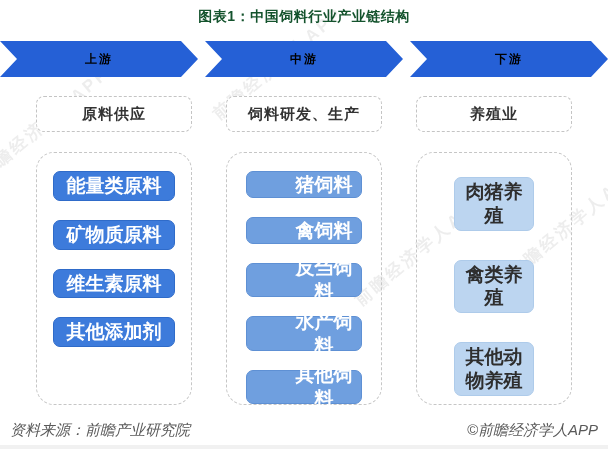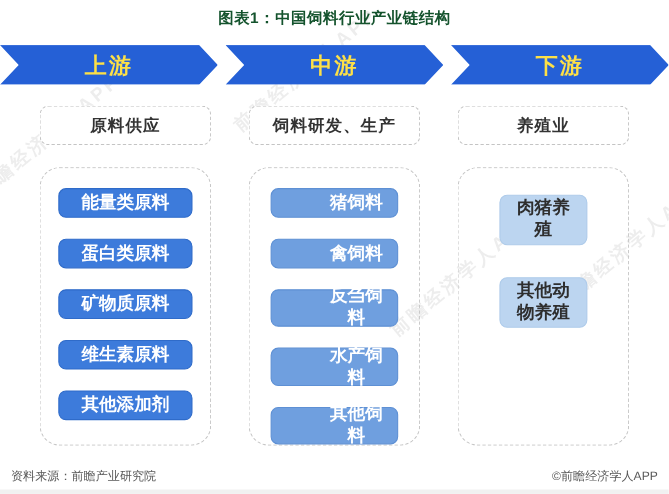--- a/index.html
+++ b/index.html
@@ -21,21 +21,21 @@
   .ribbon{
     position:absolute;top:41px;left:0;width:608px;height:36px;
     display:flex;gap:7px;
   }
   .arrow{
     flex:1;height:100%;background:#2560d6;
     clip-path:polygon(0 0,calc(100% - 17px) 0,100% 50%,calc(100% - 17px) 100%,0 100%,17px 50%);
     display:flex;align-items:center;justify-content:center;
   }
   .arrow span{
-    color:#fde047;font-size:20px;font-weight:700;letter-spacing:2px;
+    color:#000000;font-size:12px;font-weight:700;letter-spacing:2px;
   }
 
   
   .row3{
     position:absolute;left:0;width:608px;
     display:grid;grid-template-columns:repeat(3,1fr);
     column-gap:34px;padding:0 36px;box-sizing:border-box;
   }
 
   .headers-row{top:96px;}
@@ -51,33 +51,33 @@
     height:253px;border:1.6px dashed #c6c6c6;border-radius:18px;
     display:flex;flex-direction:column;align-items:center;
     box-sizing:border-box;background:transparent;
   }
   .col-a,.col-b{padding-top:18px;gap:19px;}
   .col-c{padding-top:24px;gap:29px;}
 
   .chip{
     min-height:27px;border-radius:7px;
     display:flex;align-items:center;justify-content:center;
-    font-size:16px;font-weight:600;line-height:1.25;
+    font-size:19px;font-weight:600;line-height:1.25;
     text-align:center;box-sizing:border-box;padding:2px 8px;
   }
   .col-a .chip{width:122px;background:#3d7bdb;color:#ffffff;border:1px solid #2f6bc9;}
   .col-b .chip{width:116px;background:#6f9fdf;color:#ffffff;border:1px solid #5e90d4;padding-left:48px;}
   .col-c .chip{width:80px;background:#bcd5f0;color:#2e2e2e;border:1px solid #aecbea;}
 
   
   .footer{
     position:absolute;bottom:9px;left:0;width:608px;
     display:flex;justify-content:space-between;
     padding:0 10px;box-sizing:border-box;
-    font-size:11px;color:#595959;
+    font-size:15px;color:#595959;font-style:italic;
   }
   .bottom-strip{
     position:absolute;bottom:0;left:0;width:608px;height:4px;
     background:#f1f1f1;
   }
 
   
   .wm{
     position:absolute;font-size:17px;letter-spacing:3px;
     color:rgba(140,140,140,0.16);font-weight:700;
@@ -116,36 +116,36 @@
   <div class="row3 headers-row">
     <div class="section-header">原料供应</div>
     <div class="section-header">饲料研发、生产</div>
     <div class="section-header">养殖业</div>
   </div>
 
   <div class="row3 columns-row">
 
     <div class="column col-a">
       <div class="chip">能量类原料</div>
-      <div class="chip">蛋白类原料</div>
       <div class="chip">矿物质原料</div>
       <div class="chip">维生素原料</div>
       <div class="chip">其他添加剂</div>
     </div>
 
     <div class="column col-b">
       <div class="chip">猪饲料</div>
       <div class="chip">禽饲料</div>
       <div class="chip">反刍饲料</div>
       <div class="chip">水产饲料</div>
       <div class="chip">其他饲料</div>
     </div>
 
     <div class="column col-c">
       <div class="chip">肉猪养殖</div>
+      <div class="chip">禽类养殖</div>
       <div class="chip">其他动物养殖</div>
     </div>
 
   </div>
 
   <div class="footer">
     <span>资料来源：前瞻产业研究院</span>
     <span>©前瞻经济学人APP</span>
   </div>
   <div class="bottom-strip"></div>

